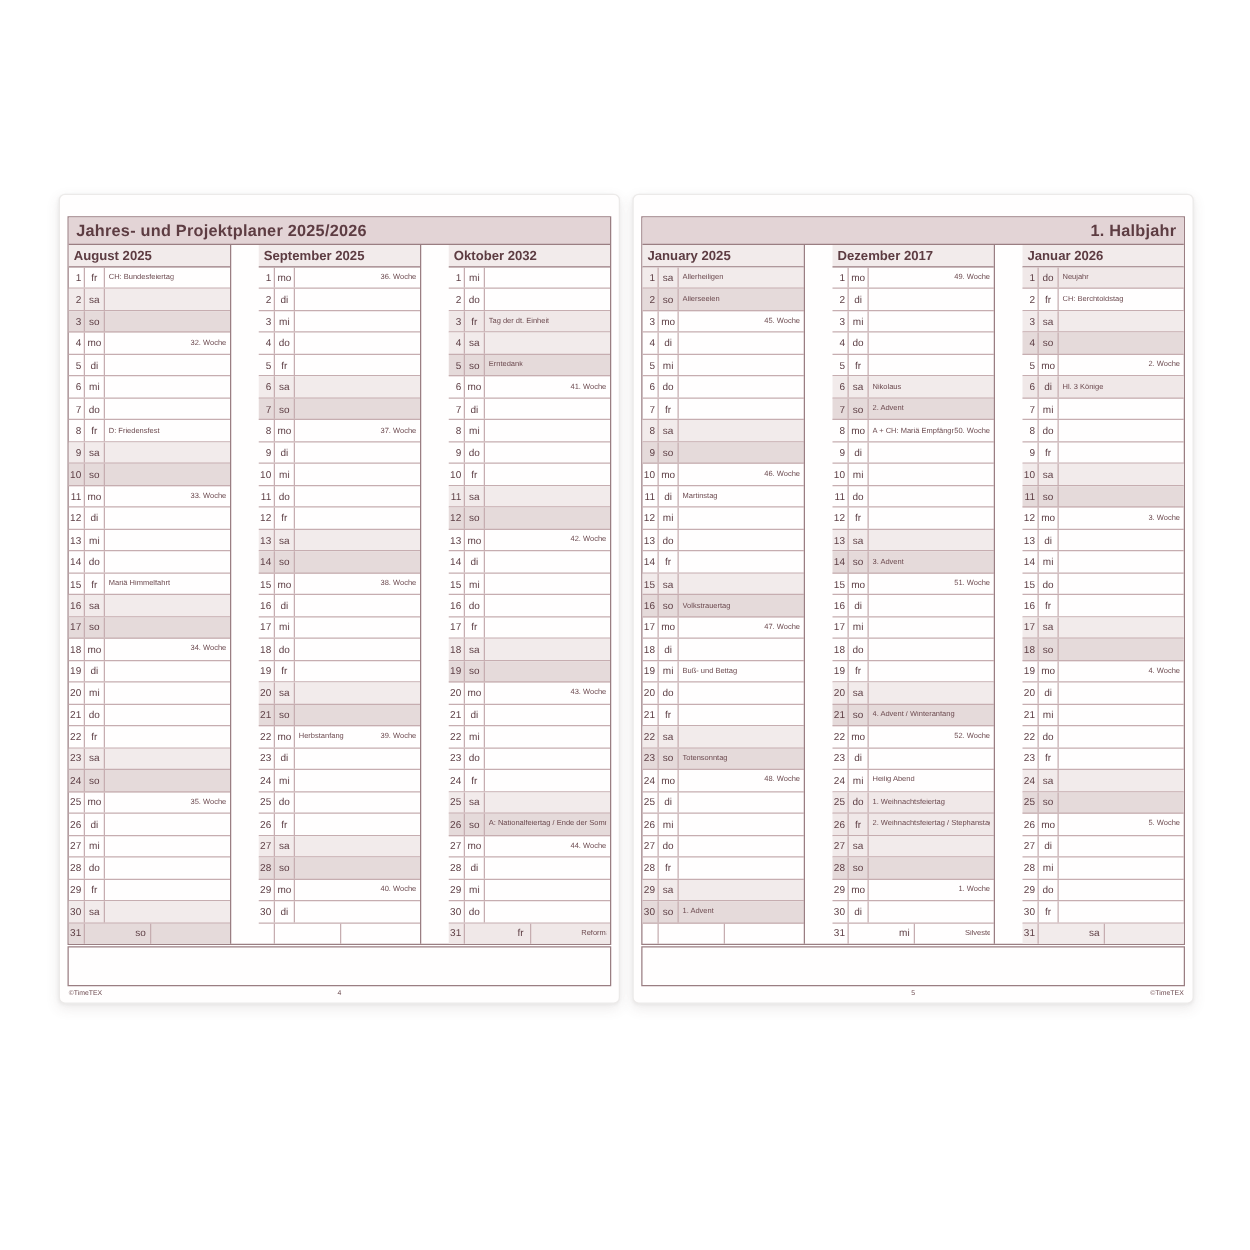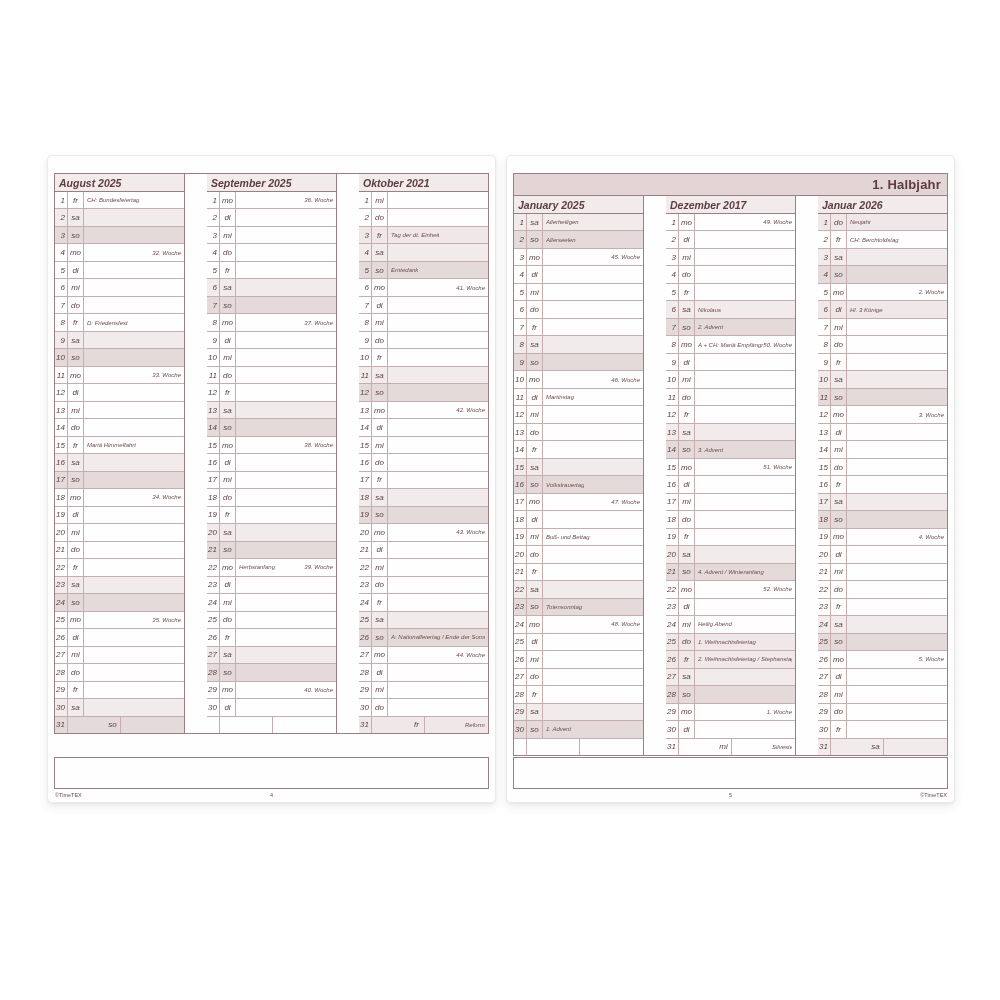--- a/index.html
+++ b/index.html
@@ -10,21 +10,21 @@
         box-shadow:0 4px 10px rgba(90,70,70,0.10),0 1px 3px rgba(0,0,0,0.05);}
   .page-left{left:47px;}
   .page-right{left:506px;}
 
   .cal-table{position:absolute;left:6px;right:6px;top:17px;border:1.3px solid #9a7e82;box-sizing:border-box;}
   .title-bar{height:22px;background:#e3d4d6;border-bottom:1px solid #9a7e82;
              display:flex;align-items:center;font-size:13px;font-weight:600;
              letter-spacing:.2px;color:#5d3c42;box-sizing:border-box;padding:0 6px;}
   .title-right{justify-content:flex-end;text-align:right;}
   .months{display:flex;height:559px;}
-  .month{flex:1;display:flex;flex-direction:column;min-width:0;font-style:italic;}
+  .month{flex:1;display:flex;flex-direction:column;min-width:0;}
   .month + .month{border-left:1px solid #9a7e82;padding-left:22px;}
   .month-header{height:18px;background:#f2ebeb;border-bottom:1px solid #9a7e82;
                 display:flex;align-items:center;padding-left:4px;font-size:10.5px;
                 font-weight:600;color:#5d3c42;box-sizing:border-box;}
   .rows{flex:1;display:flex;flex-direction:column;}
   .day-row{flex:1;display:flex;box-sizing:border-box;border-bottom:1px solid #c6adb0;min-height:0;}
   .day-row:last-child{border-bottom:none;gap:37px;}
   .day-row.sat{background:#f2ebeb;}
   .day-row.sun{background:#e5dada;}
   .day-row.hol{background:#f0e8e8;}
@@ -45,20 +45,21 @@
   .page-left .copyright{left:1px;}
   .page-right .copyright{right:1px;}
 </style>
 </head>
 <body>
 
 <div class="canvas">
 
   <div class="page page-left">
     <div class="cal-table">
+      <div class="title-bar">Jahres- und Projektplaner 2025/2026</div>
       <div class="months">
           <div class="month">
             <div class="month-header">August 2025</div>
             <div class="rows">
               <div class="day-row">
                 <span class="day-num">1</span>
                 <span class="day-abbr">fr</span>
                 <div class="day-note">
                   <span class="note-text">CH: Bundesfeiertag</span>
                 </div>
@@ -392,21 +393,21 @@
                 <div class="day-note"></div>
               </div>
               <div class="day-row">
                 <span class="day-num"></span>
                 <span class="day-abbr"></span>
                 <div class="day-note"></div>
               </div>
             </div>
           </div>
           <div class="month">
-            <div class="month-header">Oktober 2021</div>
+            <div class="month-header">Oktober 2032</div>
             <div class="rows">
               <div class="day-row">
                 <span class="day-num">1</span>
                 <span class="day-abbr">mi</span>
                 <div class="day-note"></div>
               </div>
               <div class="day-row">
                 <span class="day-num">2</span>
                 <span class="day-abbr">do</span>
                 <div class="day-note"></div>

